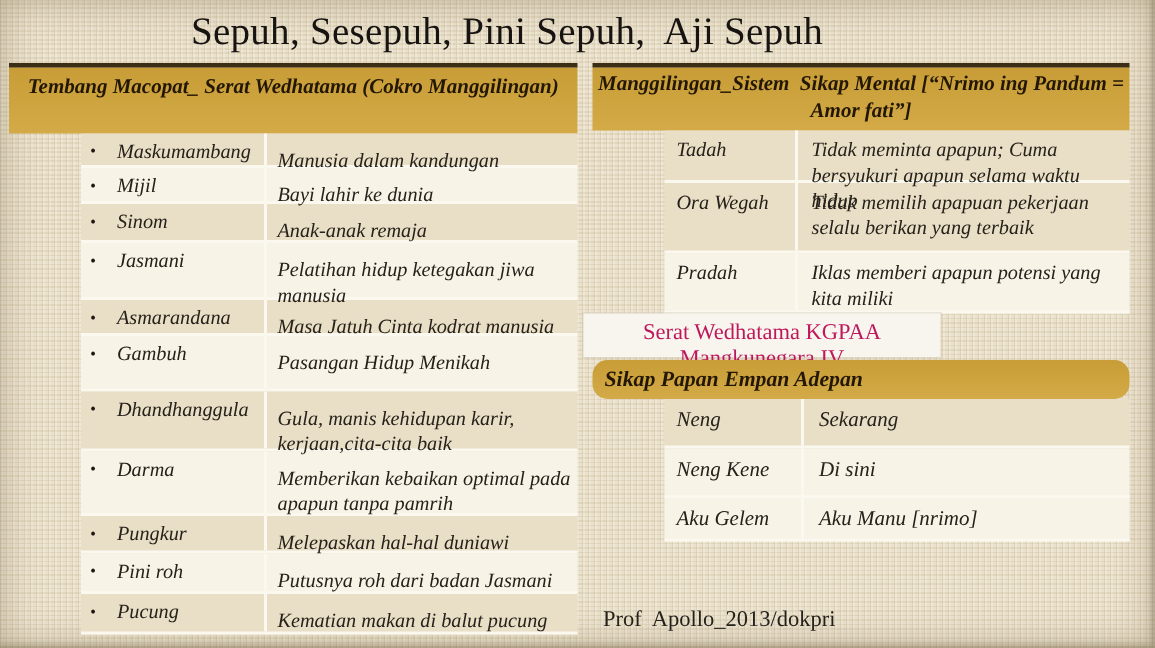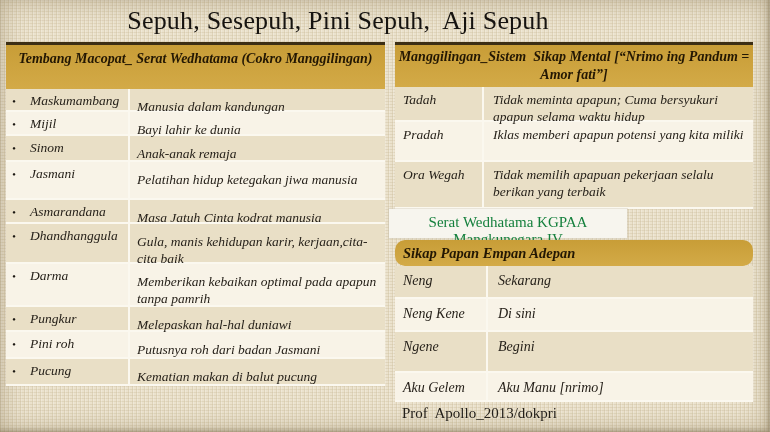--- a/index.html
+++ b/index.html
@@ -22,42 +22,42 @@
   }
   
   .tbl{position:absolute;box-sizing:border-box;font-style:italic;}
   .gold-header{
     box-sizing:border-box;
     background:linear-gradient(#c89d37,#d3aa47);
     border-top:3px solid #3c2e14;
     color:#231703;font-weight:bold;font-size:14px;line-height:19px;
     text-align:center;
   }
-  .row{box-sizing:border-box;display:flex;border-bottom:2px solid #fbf8ef;}
+  .row{box-sizing:border-box;display:flex;border-bottom:2px solid #fbf8ef;margin-left:48px;}
   .row.tan{background:#e9dfc6;}
   .row.cream{background:#f8f3e7;}
   .c1{box-sizing:border-box;border-right:2px solid #fbf8ef;flex:none;
       padding-top:3px;font-size:13.5px;line-height:17px;}
   .c2{box-sizing:border-box;flex:1;padding:9px 4px 0 7px;font-size:13.5px;line-height:17px;}
   
   .ltable{left:6px;top:42px;width:379px;}
   .lheader{height:47px;padding-top:4px;}
   .ltable .c1{width:124px;padding-left:6px;}
   .bullet{display:inline-block;width:10px;font-size:11px;vertical-align:top;padding-top:1px;color:#1c1812;}
   .term{display:inline-block;padding-left:8px;}
   
   .rtable{left:395px;top:42px;width:358px;}
   .rheader{height:45px;padding-top:3px;line-height:18px;white-space:pre-wrap;}
   .rtable .c1{width:89px;padding-left:8px;padding-top:4px;}
   .rtable .c2{padding-top:4px;padding-left:9px;}
   
   .note{
     position:absolute;left:389px;top:209px;width:238px;height:29px;
     box-sizing:border-box;background:#f7f5ee;
-    font-size:15px;color:#15803d;text-align:center;padding-top:5px;
+    font-size:15px;color:#be185d;text-align:center;padding-top:5px;
     box-shadow:0 0 0 1px rgba(200,195,180,.35);
   }
   
   .btable{left:395px;top:240px;width:358px;}
   .bheader{height:26px;border-top:none;text-align:left;padding:4px 0 0 8px;font-size:14.5px;border-radius:10px;}
   .btable .c1{width:93px;padding-left:8px;padding-top:6px;font-size:14px;}
   .btable .c2{padding-top:6px;padding-left:10px;font-size:14px;}
   .footer{
     position:absolute;left:402px;top:405px;
     font-size:15px;color:#24201a;white-space:pre;
@@ -86,20 +86,24 @@
       <div class="c2">Anak-anak remaja</div>
     </div>
     <div class="row cream" style="height:38px">
       <div class="c1"><span class="bullet">•</span><span class="term">Jasmani</span></div>
       <div class="c2">Pelatihan hidup ketegakan jiwa manusia</div>
     </div>
     <div class="row tan" style="height:24px">
       <div class="c1"><span class="bullet">•</span><span class="term">Asmarandana</span></div>
       <div class="c2">Masa Jatuh Cinta kodrat manusia</div>
     </div>
+    <div class="row cream" style="height:37px">
+      <div class="c1"><span class="bullet">•</span><span class="term">Gambuh</span></div>
+      <div class="c2">Pasangan Hidup Menikah</div>
+    </div>
     <div class="row tan" style="height:40px">
       <div class="c1"><span class="bullet">•</span><span class="term">Dhandhanggula</span></div>
       <div class="c2">Gula, manis kehidupan karir, kerjaan,cita-cita baik</div>
     </div>
     <div class="row cream" style="height:43px">
       <div class="c1"><span class="bullet">•</span><span class="term">Darma</span></div>
       <div class="c2">Memberikan kebaikan optimal pada apapun tanpa pamrih</div>
     </div>
     <div class="row tan" style="height:25px">
       <div class="c1"><span class="bullet">•</span><span class="term">Pungkur</span></div>
@@ -114,46 +118,42 @@
       <div class="c2">Kematian makan di balut pucung</div>
     </div>
   </div>
 
   <div class="tbl rtable">
     <div class="gold-header rheader">Manggilingan_Sistem  Sikap Mental [“Nrimo ing Pandum = Amor fati”]</div>
     <div class="row tan" style="height:35px">
       <div class="c1">Tadah</div>
       <div class="c2">Tidak meminta apapun; Cuma bersyukuri apapun selama waktu hidup</div>
     </div>
+    <div class="row tan" style="height:47px">
+      <div class="c1">Ora Wegah</div>
+      <div class="c2">Tidak memilih apapuan pekerjaan selalu berikan yang terbaik</div>
+    </div>
     <div class="row cream" style="height:40px">
       <div class="c1">Pradah</div>
       <div class="c2">Iklas memberi apapun potensi yang kita miliki</div>
-    </div>
-    <div class="row tan" style="height:47px">
-      <div class="c1">Ora Wegah</div>
-      <div class="c2">Tidak memilih apapuan pekerjaan selalu berikan yang terbaik</div>
     </div>
   </div>
 
   <div class="note">Serat Wedhatama KGPAA Mangkunegara IV</div>
 
   <div class="tbl btable">
     <div class="gold-header bheader">Sikap Papan Empan Adepan</div>
     <div class="row tan" style="height:33px">
       <div class="c1">Neng</div>
       <div class="c2">Sekarang</div>
     </div>
     <div class="row cream" style="height:33px">
       <div class="c1">Neng Kene</div>
       <div class="c2">Di sini</div>
     </div>
-    <div class="row tan" style="height:41px">
-      <div class="c1">Ngene</div>
-      <div class="c2">Begini</div>
-    </div>
     <div class="row cream" style="height:29px">
       <div class="c1">Aku Gelem</div>
       <div class="c2">Aku Manu [nrimo]</div>
     </div>
   </div>
 
   <div class="footer">Prof  Apollo_2013/dokpri</div>
 
 </div>
 

